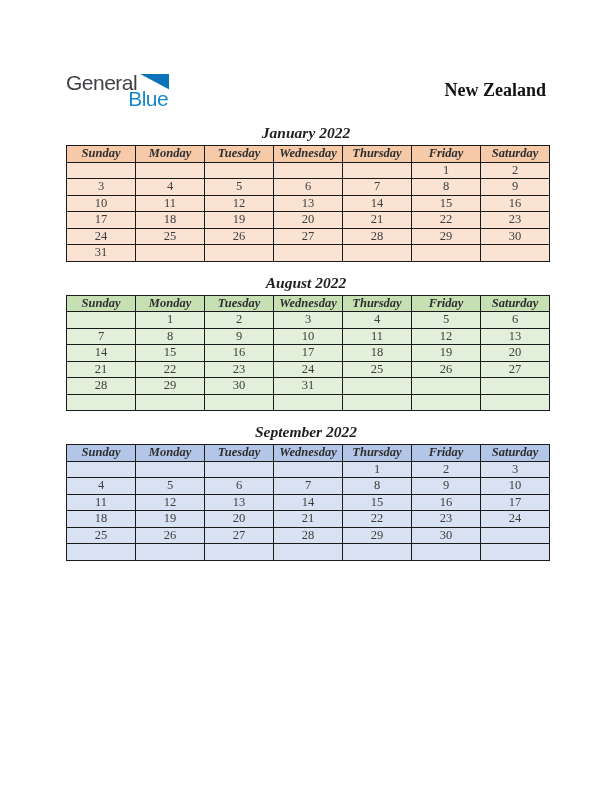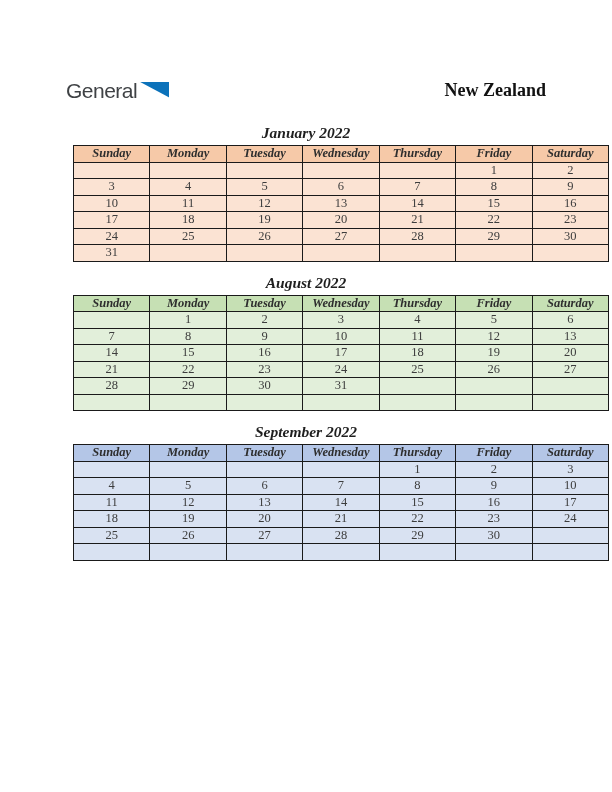--- a/index.html
+++ b/index.html
@@ -65,24 +65,23 @@
   .month { margin-top: 12px; }
   .month-title {
     margin: 0 0 3px 0;
     text-align: center;
     font-size: 15.5px;
     font-weight: bold;
     font-style: italic;
     color: #1f1f1f;
   }
   table.cal {
-    width: 536px;
+    width: 484px;
     table-layout: fixed;
     border-collapse: collapse;
-    margin-left: 7px;
   }
   table.cal th, table.cal td {
     border: 1px solid #1a1a1a;
     height: 15.5px;
     padding: 0;
     text-align: center;
     vertical-align: middle;
     font-size: 12.5px;
     overflow: hidden;
   }
@@ -101,20 +100,21 @@
 <body>
 
 <div class="page">
 
   <div class="top-header">
     <div class="logo">
       <div class="logo-row1">
         <span class="logo-word1" style="color: rgb(63, 66, 69);">General</span>
         <span class="logo-triangle" style="background: rgb(12, 114, 186);"></span>
       </div>
+      <div class="logo-row2" style="color: rgb(23, 135, 206);">Blue</div>
     </div>
     <div class="country">New Zealand</div>
   </div>
 
   <div class="months" id="months-container">
   <section class="month" style="--head-bg: #f6c9a8; --cell-bg: #fbe3d3;">
     <h2 class="month-title">January 2022</h2>
     <table class="cal">
       <thead>
         <tr>

